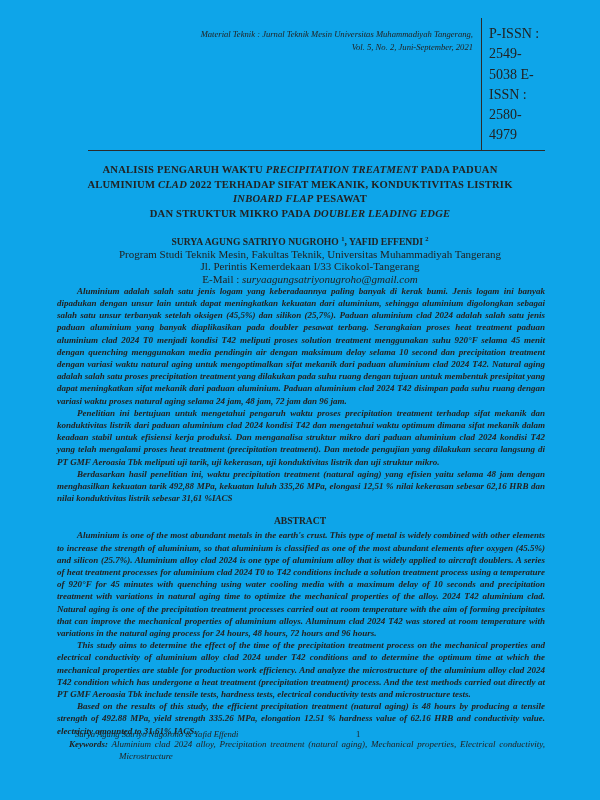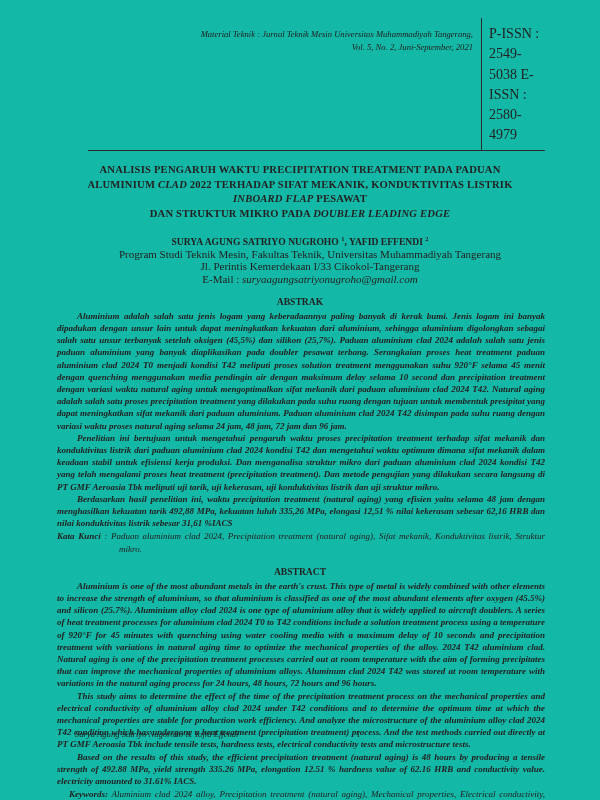--- a/index.html
+++ b/index.html
@@ -1,19 +1,19 @@
 <!DOCTYPE html>
 <html><head>
 <meta charset="utf-8">
 <style>
   html,body{margin:0;padding:0;}
   body{background:#e8e8e8;font-family:"Liberation Serif","DejaVu Serif",serif;}
   .page{
     position:relative;width:600px;height:800px;margin:0 auto;
-    background:#14b8a6;color:#222;overflow:hidden;
+    background:#0ea5e9;color:#222;overflow:hidden;
     -webkit-font-smoothing:antialiased;
   }
   
   .journal-header{
     display:flex;align-items:stretch;
     margin:18px 55px 0 88px;
     border-bottom:1.6px solid #2b2b2b;
   }
   .journal-info{
     flex:1;text-align:right;font-style:italic;
@@ -67,39 +67,37 @@
       <div>Vol. 5, No. 2, Juni-September, 2021</div>
     </div>
     <div class="issn-box">
       <div>P-ISSN : 2549-</div>
       <div>5038 E-ISSN :</div>
       <div>2580-4979</div>
     </div>
   </header>
 
   <h1 class="paper-title">
-    <div><span>ANALISIS PENGARUH WAKTU </span><span style="">PRECIPITATION TREATMENT</span><span> PADA PADUAN</span></div>
+    <div><span>ANALISIS PENGARUH WAKTU </span><span style="font-style: italic;">PRECIPITATION TREATMENT</span><span> PADA PADUAN</span></div>
     <div><span>ALUMINIUM </span><span style="font-style: italic;">CLAD</span><span> 2022 TERHADAP SIFAT MEKANIK, KONDUKTIVITAS LISTRIK</span></div>
     <div><span style="font-style: italic;">INBOARD FLAP</span><span> PESAWAT</span></div>
     <div><span>DAN STRUKTUR MIKRO PADA </span><span style="font-style: italic;">DOUBLER LEADING EDGE</span></div>
   </h1>
 
   <div class="authors-block">
     <div class="authors-names"><span>SURYA AGUNG SATRIYO NUGROHO </span><sup>1</sup><span>, YAFID EFFENDI </span><sup>2</sup></div>
     <div class="affiliation">Program Studi Teknik Mesin, Fakultas Teknik, Universitas Muhammadiyah Tangerang</div>
     <div class="address">Jl. Perintis Kemerdekaan I/33 Cikokol-Tangerang</div>
     <div class="email-line"><span>E-Mail : </span><span style="font-style: italic;">suryaagungsatriyonugroho@gmail.com</span></div>
   </div>
 
-  <div class="section-heading">ABSTRAK</div>
   <div class="abstract">
     <p>Aluminium adalah salah satu jenis logam yang keberadaannya paling banyak di kerak bumi. Jenis logam ini banyak dipadukan dengan unsur lain untuk dapat meningkatkan kekuatan dari aluminium, sehingga aluminium digolongkan sebagai salah satu unsur terbanyak setelah oksigen (45,5%) dan silikon (25,7%). Paduan aluminium clad 2024 adalah salah satu jenis paduan aluminium yang banyak diaplikasikan pada doubler pesawat terbang. Serangkaian proses heat treatment paduan aluminium clad 2024 T0 menjadi kondisi T42 meliputi proses solution treatment menggunakan suhu 920°F selama 45 menit dengan quenching menggunakan media pendingin air dengan maksimum delay selama 10 second dan precipitation treatment dengan variasi waktu natural aging untuk mengoptimalkan sifat mekanik dari paduan aluminium clad 2024 T42. Natural aging adalah salah satu proses precipitation treatment yang dilakukan pada suhu ruang dengan tujuan untuk membentuk presipitat yang dapat meningkatkan sifat mekanik dari paduan aluminium. Paduan aluminium clad 2024 T42 disimpan pada suhu ruang dengan variasi waktu proses natural aging selama 24 jam, 48 jam, 72 jam dan 96 jam.</p>
     <p>Penelitian ini bertujuan untuk mengetahui pengaruh waktu proses precipitation treatment terhadap sifat mekanik dan konduktivitas listrik dari paduan aluminium clad 2024 kondisi T42 dan mengetahui waktu optimum dimana sifat mekanik dalam keadaan stabil untuk efisiensi kerja produksi. Dan menganalisa struktur mikro dari paduan aluminium clad 2024 kondisi T42 yang telah mengalami proses heat treatment (precipitation treatment). Dan metode pengujian yang dilakukan secara langsung di PT GMF Aeroasia Tbk meliputi uji tarik, uji kekerasan, uji konduktivitas listrik dan uji struktur mikro.</p>
     <p>Berdasarkan hasil penelitian ini, waktu precipitation treatment (natural aging) yang efisien yaitu selama 48 jam dengan menghasilkan kekuatan tarik 492,88 MPa, kekuatan luluh 335,26 MPa, elongasi 12,51 % nilai kekerasan sebesar 62,16 HRB dan nilai konduktivitas listrik sebesar 31,61 %IACS</p>
-    <div class="kw-block"><span class="kw-label">Kata Kunci</span><span> : Paduan aluminium clad 2024, Precipitation treatment (natural aging), Sifat mekanik, Konduktivitas listrik, Struktur mikro.</span></div>
   </div>
 
   <div class="section-heading">ABSTRACT</div>
   <div class="abstract">
     <p>Aluminium is one of the most abundant metals in the earth's crust. This type of metal is widely combined with other elements to increase the strength of aluminium, so that aluminium is classified as one of the most abundant elements after oxygen (45.5%) and silicon (25.7%). Aluminium alloy clad 2024 is one type of aluminium alloy that is widely applied to aircraft doublers. A series of heat treatment processes for aluminium clad 2024 T0 to T42 conditions include a solution treatment process using a temperature of 920°F for 45 minutes with quenching using water cooling media with a maximum delay of 10 seconds and precipitation treatment with variations in natural aging time to optimize the mechanical properties of the alloy. 2024 T42 aluminium clad. Natural aging is one of the precipitation treatment processes carried out at room temperature with the aim of forming precipitates that can improve the mechanical properties of aluminium alloys. Aluminum clad 2024 T42 was stored at room temperature with variations in the natural aging process for 24 hours, 48 hours, 72 hours and 96 hours.</p>
     <p>This study aims to determine the effect of the time of the precipitation treatment process on the mechanical properties and electrical conductivity of aluminium alloy clad 2024 under T42 conditions and to determine the optimum time at which the mechanical properties are stable for production work efficiency. And analyze the microstructure of the aluminium alloy clad 2024 T42 condition which has undergone a heat treatment (precipitation treatment) process. And the test methods carried out directly at PT GMF Aeroasia Tbk include tensile tests, hardness tests, electrical conductivity tests and microstructure tests.</p>
     <p>Based on the results of this study, the efficient precipitation treatment (natural aging) is 48 hours by producing a tensile strength of 492.88 MPa, yield strength 335.26 MPa, elongation 12.51 % hardness value of 62.16 HRB and conductivity value. electricity amounted to 31.61% IACS.</p>
     <div class="kw-block-en"><span class="kw-label">Keywords:</span><span> Aluminium clad 2024 alloy, Precipitation treatment (natural aging), Mechanical properties, Electrical conductivity, Microstructure</span></div>
   </div>
 

